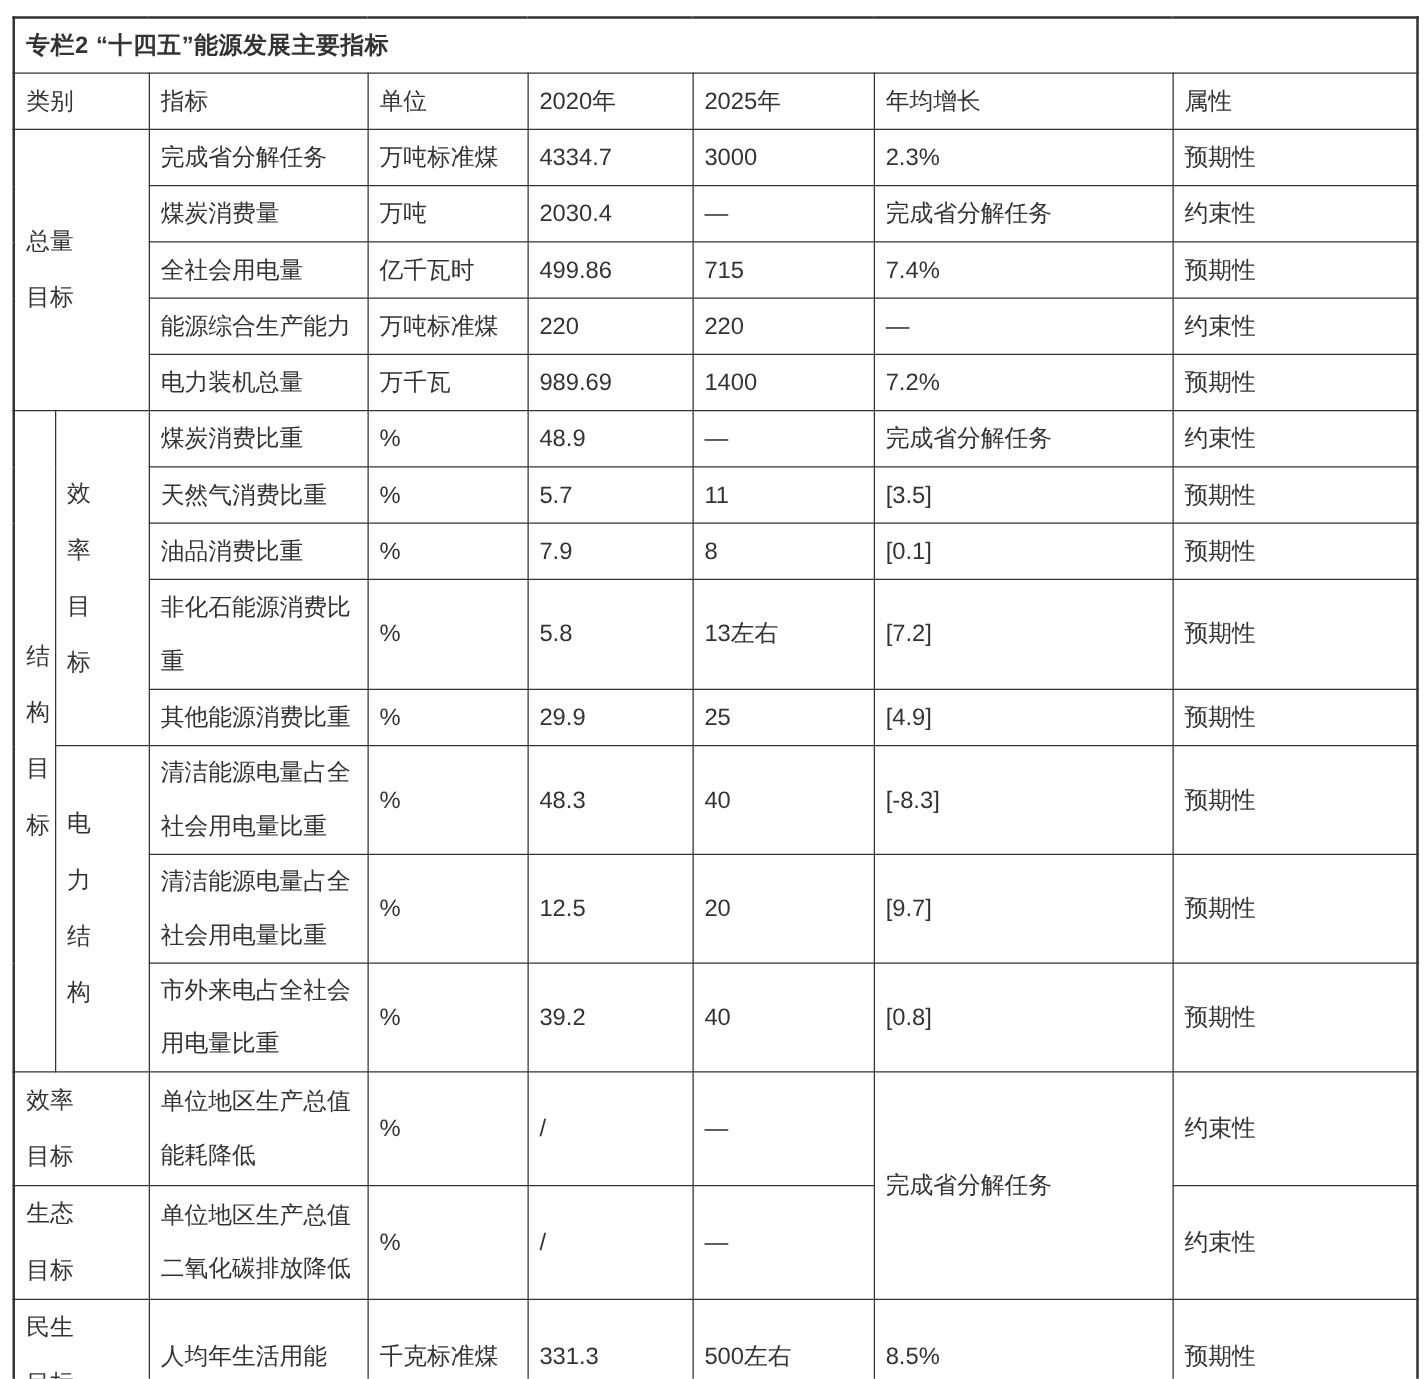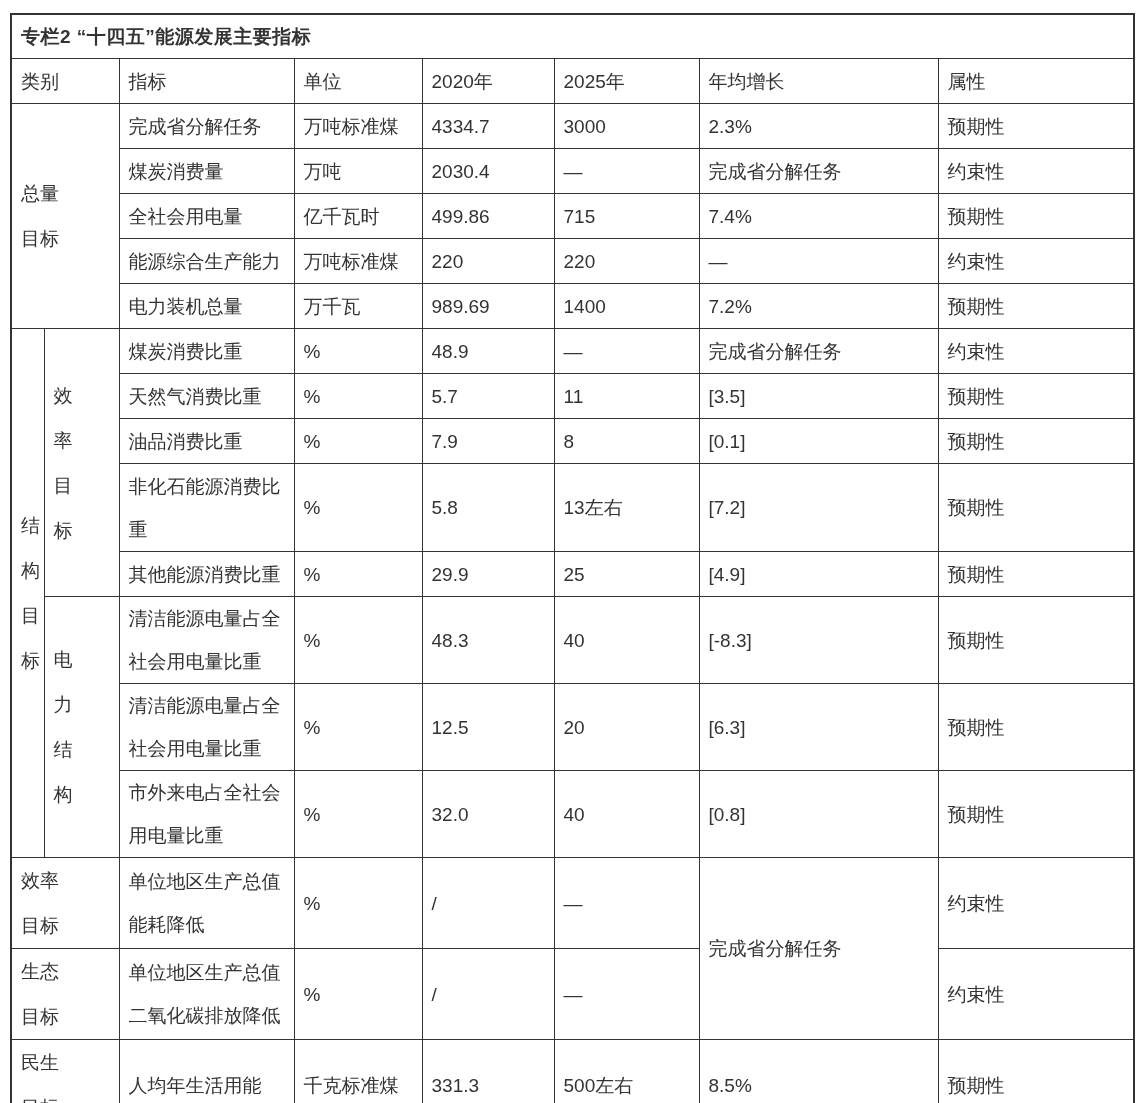--- a/index.html
+++ b/index.html
@@ -186,27 +186,27 @@
       <td>48.3</td>
       <td>40</td>
       <td>[-8.3]</td>
       <td>预期性</td>
     </tr>
     <tr class="rh-d84">
       <td>清洁能源电量占全社会用电量比重</td>
       <td>%</td>
       <td>12.5</td>
       <td>20</td>
-      <td>[6.3]</td>
+      <td>[9.7]</td>
       <td>预期性</td>
     </tr>
     <tr class="rh-d84">
       <td>市外来电占全社会用电量比重</td>
       <td>%</td>
-      <td>32.0</td>
+      <td>39.2</td>
       <td>40</td>
       <td>[0.8]</td>
       <td>预期性</td>
     </tr>
 
     <tr class="rh-d88">
       <td colspan="2"><span class="g2span">效率目标</span></td>
       <td>单位地区生产总值能耗降低</td>
       <td>%</td>
       <td>/</td>

